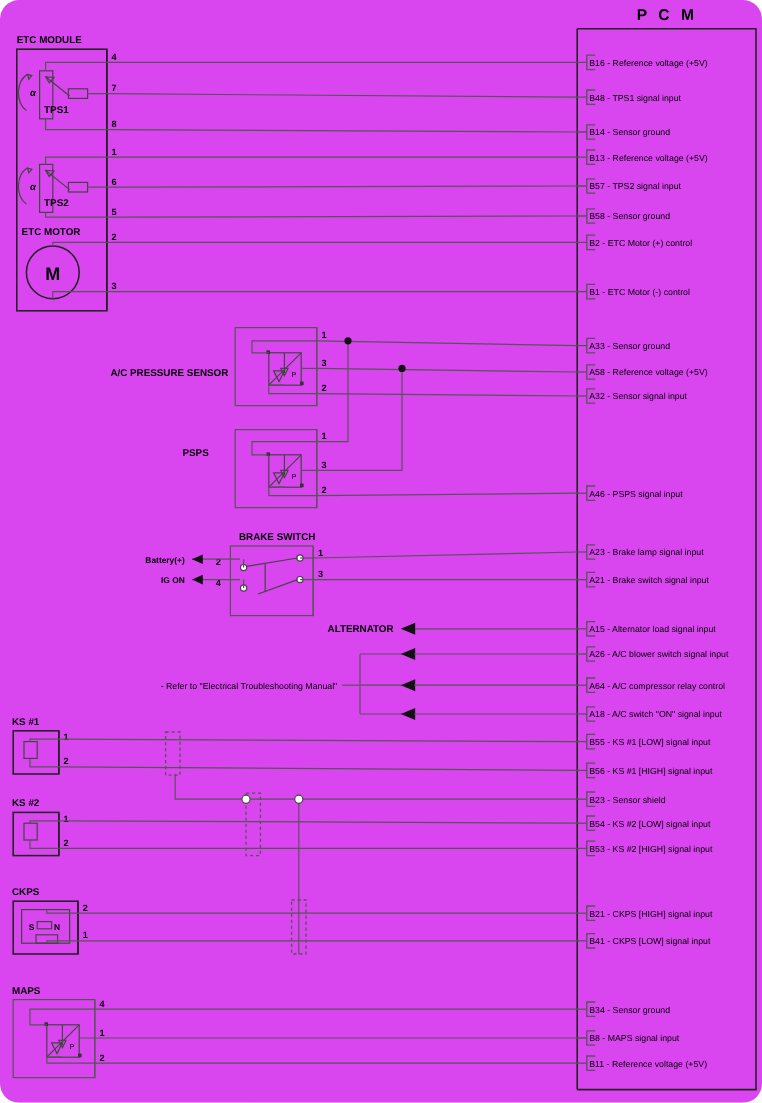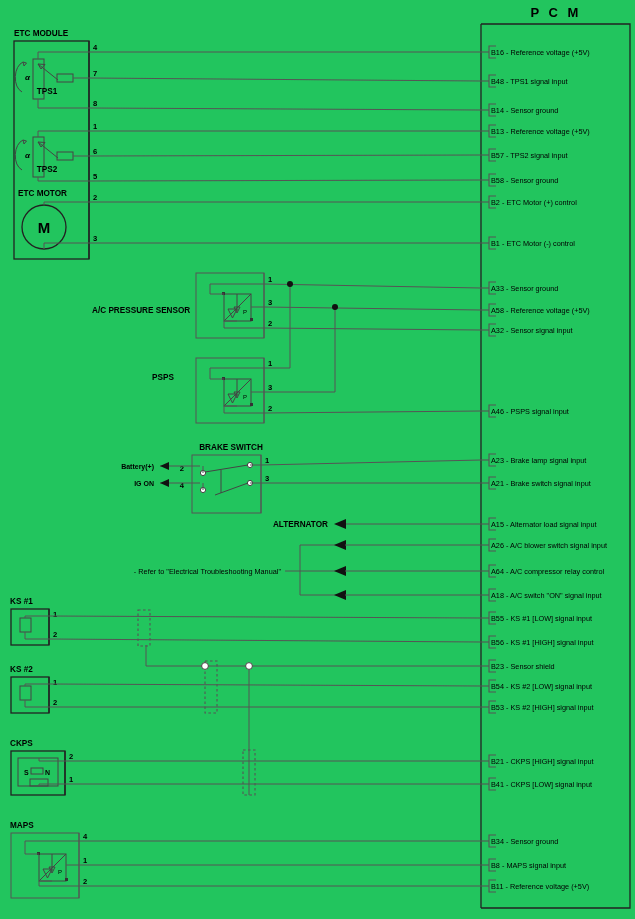--- a/index.html
+++ b/index.html
@@ -5,22 +5,23 @@
   * { box-sizing: border-box; }
   html, body {
     margin: 0; padding: 0;
     background: #ffffff;
     font-family: "Liberation Sans", sans-serif;
   }
   #page {
     position: relative;
     width: 635px;
     height: 919px;
-    background: #22c55e;
+    background: #d946ef;
     overflow: hidden;
+    border-radius: 16px;
   }
   svg.diagram { display: block; }
   text { font-family: "Liberation Sans", sans-serif; fill: #000; }
   .t-title { font-size: 13px; letter-spacing: 3px; font-weight: 700; }
   .t-block { font-size: 8.2px; font-weight: 700; }
   .t-comp  { font-size: 8.2px; font-weight: 700; }
   .t-pin   { font-size: 7.6px; font-weight: 700; }
   .t-pcm   { font-size: 7.3px; }
   .t-note  { font-size: 7.3px; }
   .t-sm    { font-size: 7px; font-weight: 700; }

